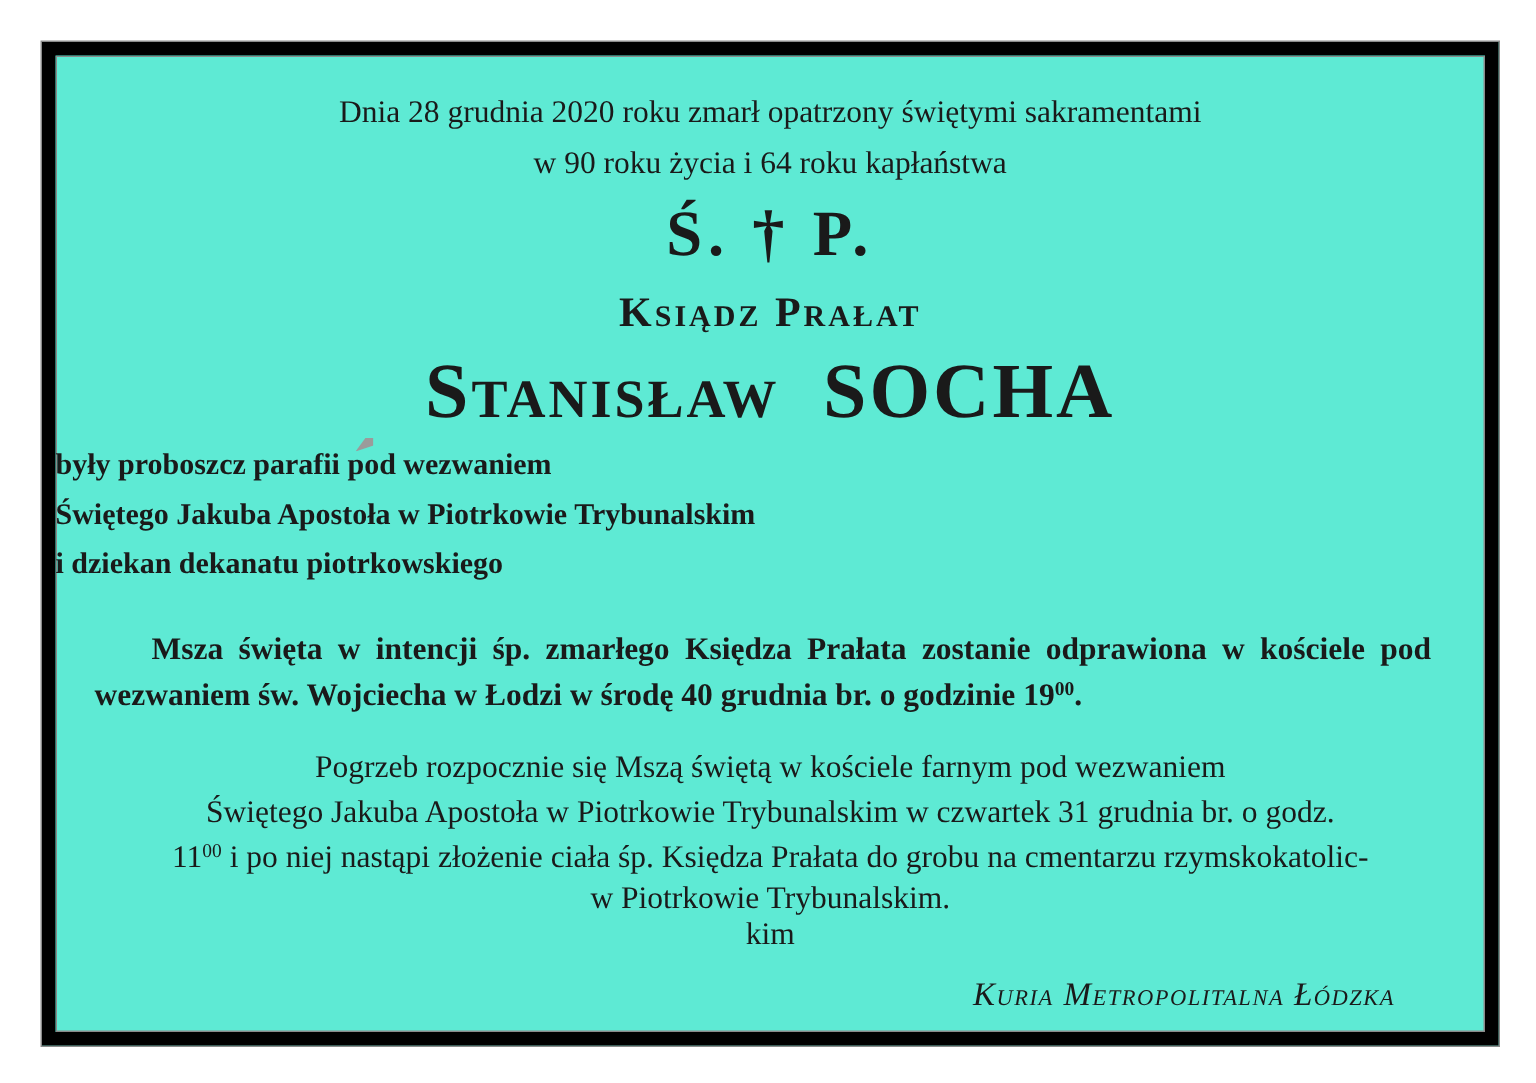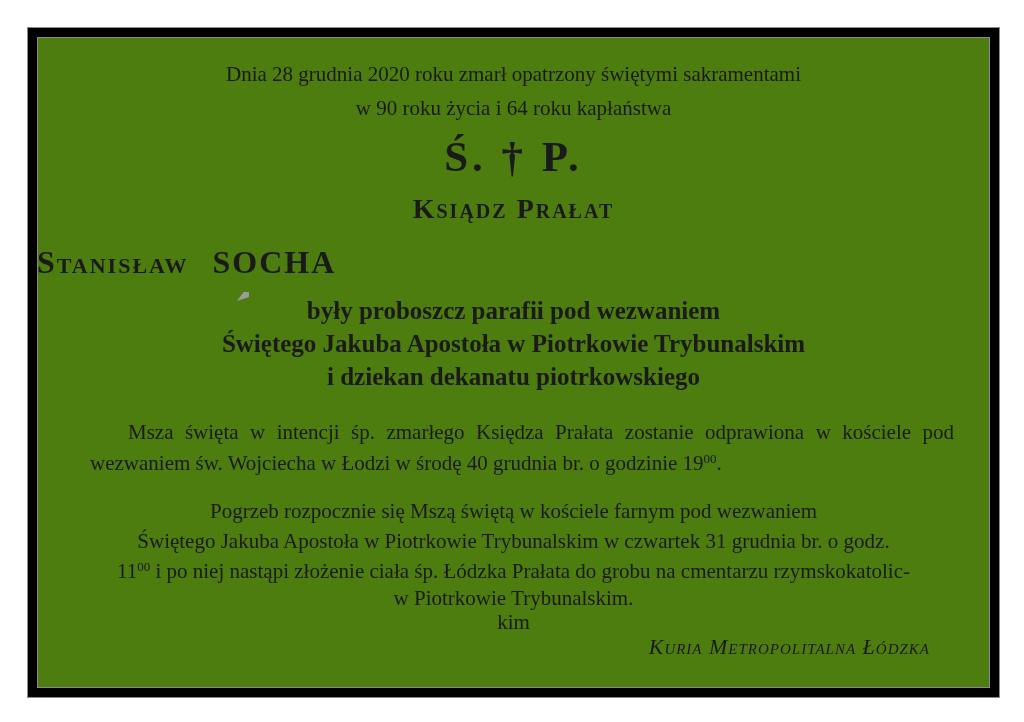--- a/index.html
+++ b/index.html
@@ -18,21 +18,21 @@
   }
   .frame {
     position: absolute;
     left: 28px;
     top: 28px;
     width: 971px;
     height: 669px;
     box-sizing: border-box;
     border: 9px solid #000000;
     box-shadow: 0 0 0 1px #8a8a8a, inset 0 0 0 1px #8a8a8a;
-    background: #4d7c0f;
+    background: #5eead4;
   }
   .content {
     position: relative;
     width: 100%;
     height: 100%;
     box-sizing: border-box;
     padding-top: 18px;
   }
   .intro {
     text-align: center;
@@ -51,41 +51,41 @@
   .deceased-title {
     text-align: center;
     font-size: 28px;
     font-weight: bold;
     font-variant: small-caps;
     letter-spacing: 2px;
     line-height: 48px;
     margin: 8px 0 0 0;
   }
   .deceased-name {
-    text-align: left;
-    font-size: 32px;
+    text-align: center;
+    font-size: 52px;
     font-weight: bold;
     font-variant: small-caps;
     letter-spacing: 2px;
     word-spacing: 14px;
     line-height: 54px;
     margin: 2px 0 0 0;
   }
   .role {
-    text-align: center;
-    font-size: 25px;
+    font-size: 20px;
     font-weight: bold;
     line-height: 33px;
     margin-top: 5px;
   }
   .mass-para {
     font-size: 21px;
     line-height: 31px;
     margin-top: 24px;
-    padding: 0 36px 0 53px;
+    padding: 0 36px 0 26px;
+    font-weight: bold;
   }
   .mass-line1 {
     text-align: justify;
     text-align-last: justify;
     text-indent: 38px;
     white-space: nowrap;
   }
   .funeral-para {
     text-align: center;
     font-size: 21px;
@@ -103,20 +103,21 @@
     line-height: 0;
   }
   .signature {
     text-align: right;
     padding-right: 60px;
     font-size: 22px;
     font-style: italic;
     font-variant: small-caps;
     letter-spacing: 1px;
     line-height: 26px;
+    margin-top: 16px;
   }
   .scan-artifact {
     position: absolute;
     left: 237px;
     top: 292px;
     width: 12px;
     height: 9px;
     background: #9b9b9b;
     clip-path: polygon(100% 0, 100% 55%, 0 100%, 55% 0);
   }
@@ -146,21 +147,21 @@
       </div>
 
       <div class="mass-para">
         <div class="mass-line1">Msza święta w intencji śp. zmarłego Księdza Prałata zostanie odprawiona w kościele pod</div>
         <div><span>wezwaniem św. Wojciecha w Łodzi w środę 40 grudnia br. o godzinie 19</span><span class="sup">00</span><span>.</span></div>
       </div>
 
       <div class="funeral-para">
         <div>Pogrzeb rozpocznie się Mszą świętą w kościele farnym pod wezwaniem</div>
         <div>Świętego Jakuba Apostoła w Piotrkowie Trybunalskim w czwartek 31 grudnia br. o godz.</div>
-        <div><span>11</span><span class="sup">00</span><span> i po niej nastąpi złożenie ciała śp. Łódzka Prałata do grobu na cmentarzu rzymskokatolic-</span></div>
+        <div><span>11</span><span class="sup">00</span><span> i po niej nastąpi złożenie ciała śp. Księdza Prałata do grobu na cmentarzu rzymskokatolic-</span></div>
         <div class="tight">w Piotrkowie Trybunalskim.</div>
         <div class="tight">kim</div>
       </div>
 
       <div class="signature">Kuria Metropolitalna Łódzka</div>
 
     </div>
   </div>
 
   <div class="scan-artifact"></div>

